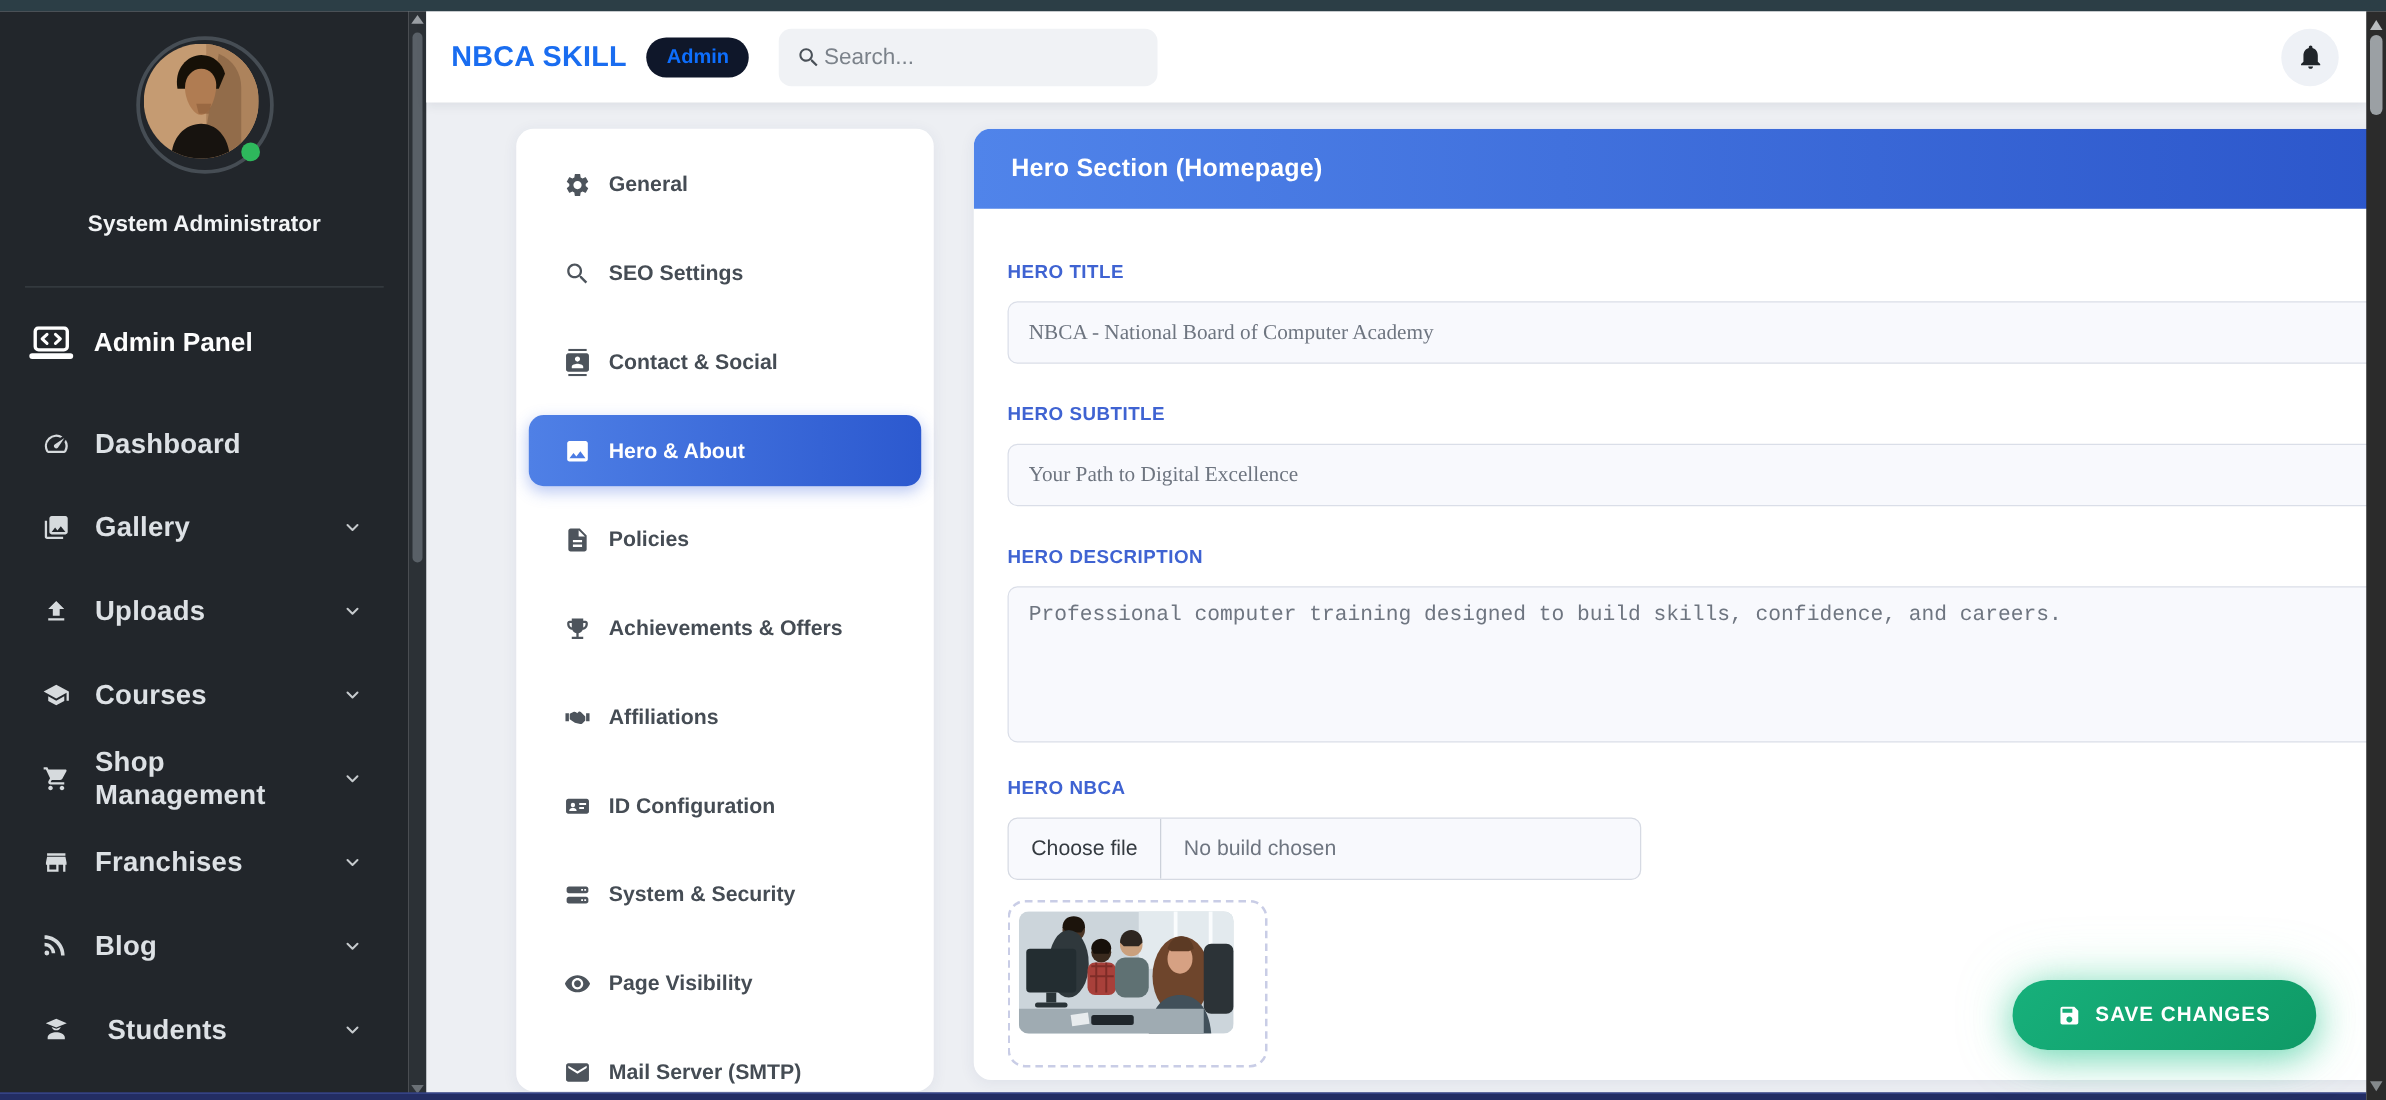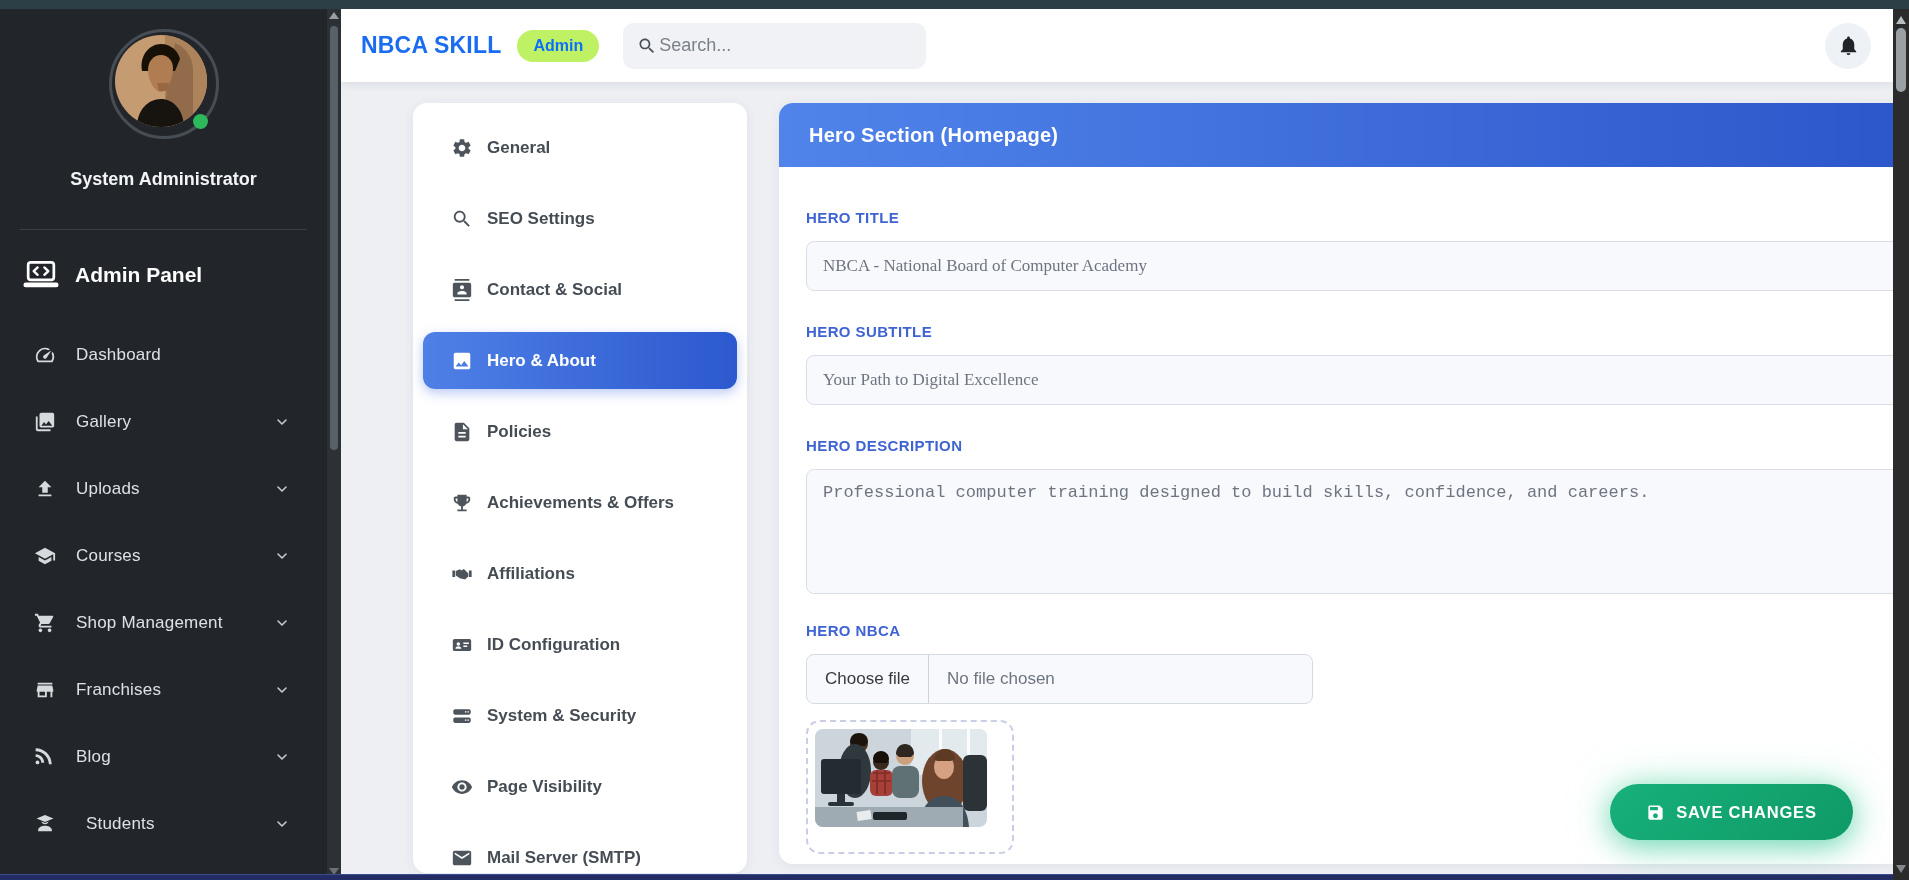--- a/index.html
+++ b/index.html
@@ -22,34 +22,34 @@
   .avatar-ring{position:absolute;left:50%;top:20px;transform:translateX(-50%);width:98px;height:98px;border-radius:50%;border:3px solid #464d54;padding:3px;background:#22262b;}
   .avatar-img{width:92px;height:92px;border-radius:50%;overflow:hidden;}
   .status-dot{position:absolute;right:8px;bottom:7px;width:15px;height:15px;border-radius:50%;background:#2eb85c;}
   .uname{position:absolute;left:0;top:160px;width:100%;text-align:center;color:#f2f4f6;font-size:18px;font-weight:700;}
   .sdivider{position:absolute;left:20px;right:20px;top:220px;height:1px;background:#3a4046;}
   .panel-row{position:absolute;left:22px;top:252px;display:flex;align-items:center;gap:15px;color:#fff;}
   .panel-title{font-size:21px;font-weight:700;color:#fdfdfd;}
   .side-nav{position:absolute;left:0;top:324px;right:0;}
   .snitem{display:flex;align-items:center;height:44px;margin-bottom:23px;padding-left:34px;color:#dde1e5;cursor:pointer;}
   .snitem-ic{width:22px;height:22px;margin-right:20px;color:#d6dadd;flex:0 0 22px;}
-  .snitem-lb{font-size:17px;font-weight:400;letter-spacing:.2px;}
+  .snitem-lb{font-size:22px;font-weight:700;letter-spacing:.2px;}
   .snitem-ch{margin-left:auto;margin-right:37px;width:16px;height:16px;color:#c6cacd;}
 
   
   .sscroll{position:absolute;left:327px;top:9px;width:14px;height:871px;background:#2c3136;}
   .ss-up{position:absolute;left:2px;top:3px;width:0;height:0;border-left:5px solid transparent;border-right:5px solid transparent;border-bottom:7px solid #9a9fa4;}
   .ss-thumb{position:absolute;left:3px;top:17px;width:8px;height:424px;border-radius:4px;background:#596067;}
   .ss-down{position:absolute;left:2px;bottom:5px;width:0;height:0;border-left:5px solid transparent;border-right:5px solid transparent;border-top:7px solid #6a7076;}
 
   
   .hdr{position:absolute;left:341px;top:9px;width:1552px;height:73px;background:#fff;z-index:10;
        box-shadow:0 3px 8px rgba(30,40,60,.08);display:flex;align-items:center;padding:0 0 0 20px;box-sizing:border-box;}
   .brand{font-size:23px;font-weight:700;color:#1a6df0;letter-spacing:.2px;}
-  .badge{margin-left:16px;background:#bef264;color:#0d6efd;font-size:16px;font-weight:700;padding:7px 16px;border-radius:16px;}
+  .badge{margin-left:16px;background:#0f172a;color:#0d6efd;font-size:16px;font-weight:700;padding:7px 16px;border-radius:16px;}
   .searchbox{margin-left:24px;width:303px;height:46px;background:#f0f2f5;border-radius:10px;display:flex;align-items:center;padding:0 14px;box-sizing:border-box;}
   .searchbox svg{width:20px;height:20px;color:#4a5158;}
   .searchbox input{border:0;outline:0;background:transparent;margin-left:0;font-size:18px;color:#454c52;width:220px;font-family:"Liberation Sans",sans-serif;}
   .searchbox input::placeholder{color:#7b828a;}
   .bellbtn{margin-left:auto;margin-right:22px;width:46px;height:46px;border-radius:50%;background:#eef1f6;display:flex;align-items:center;justify-content:center;cursor:pointer;}
   .bellbtn svg{width:23px;height:23px;color:#20252a;}
 
   
   .content{position:absolute;left:341px;top:82px;width:1552px;height:798px;background:#edeff3;margin-left:20px;}
 
@@ -298,21 +298,21 @@
 
         <div class="flabel">HERO SUBTITLE</div>
         <input class="finput" type="text" value="Your Path to Digital Excellence" style="">
 
         <div class="flabel">HERO DESCRIPTION</div>
         <textarea class="ftext" style="">Professional computer training designed to build skills, confidence, and careers.</textarea>
 
         <div class="flabel">HERO NBCA</div>
         <div class="filebox">
           <span class="choose">Choose file</span>
-          <span class="fstatus">No file chosen</span>
+          <span class="fstatus">No build chosen</span>
         </div>
 
         <div class="preview">
           <div class="ph">
             <svg viewBox="0 0 172 98" width="172" height="98">
               <rect width="172" height="98" fill="#ccd5db"></rect>
               <rect x="96" y="0" width="76" height="46" fill="#e3eaee"></rect>
               <rect x="124" y="0" width="3" height="46" fill="#fafcfd"></rect>
               <rect x="152" y="0" width="3" height="46" fill="#fafcfd"></rect>
               <circle cx="44" cy="15" r="9" fill="#4a3526"></circle>

